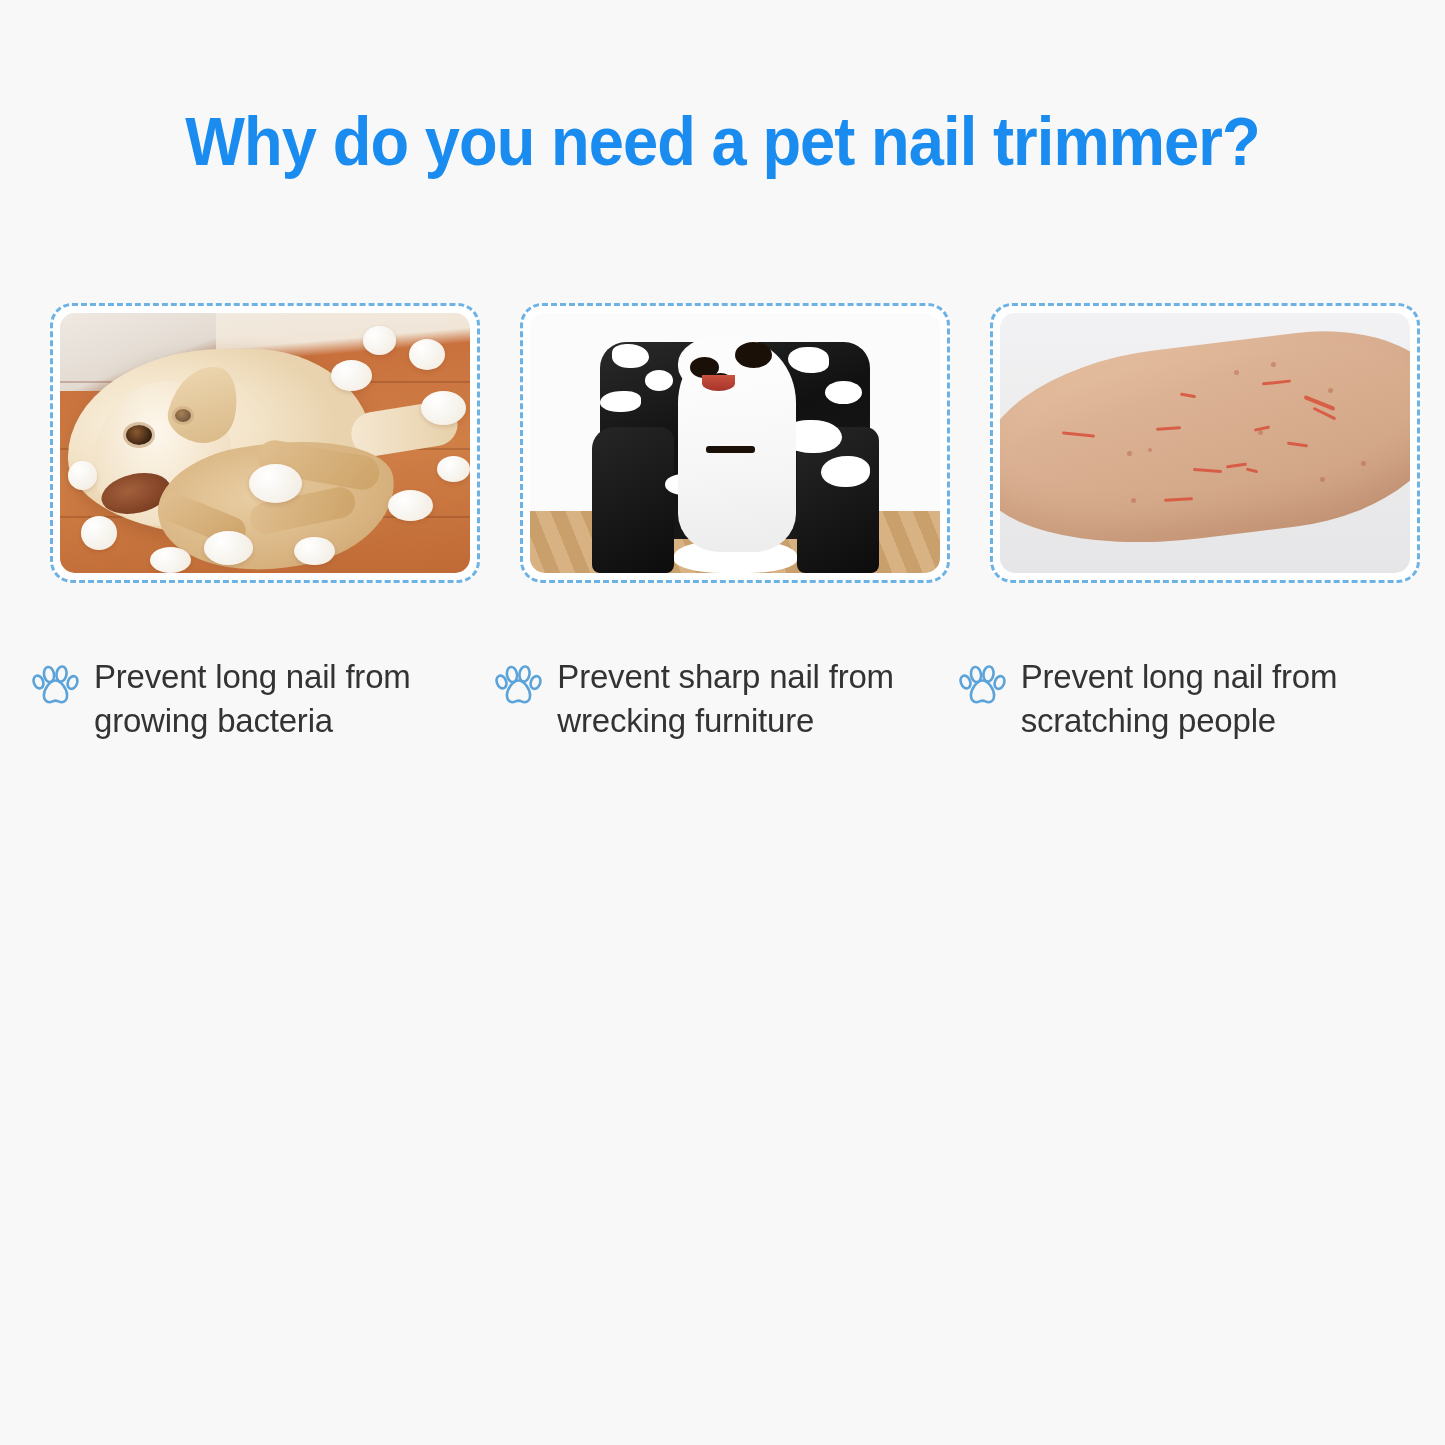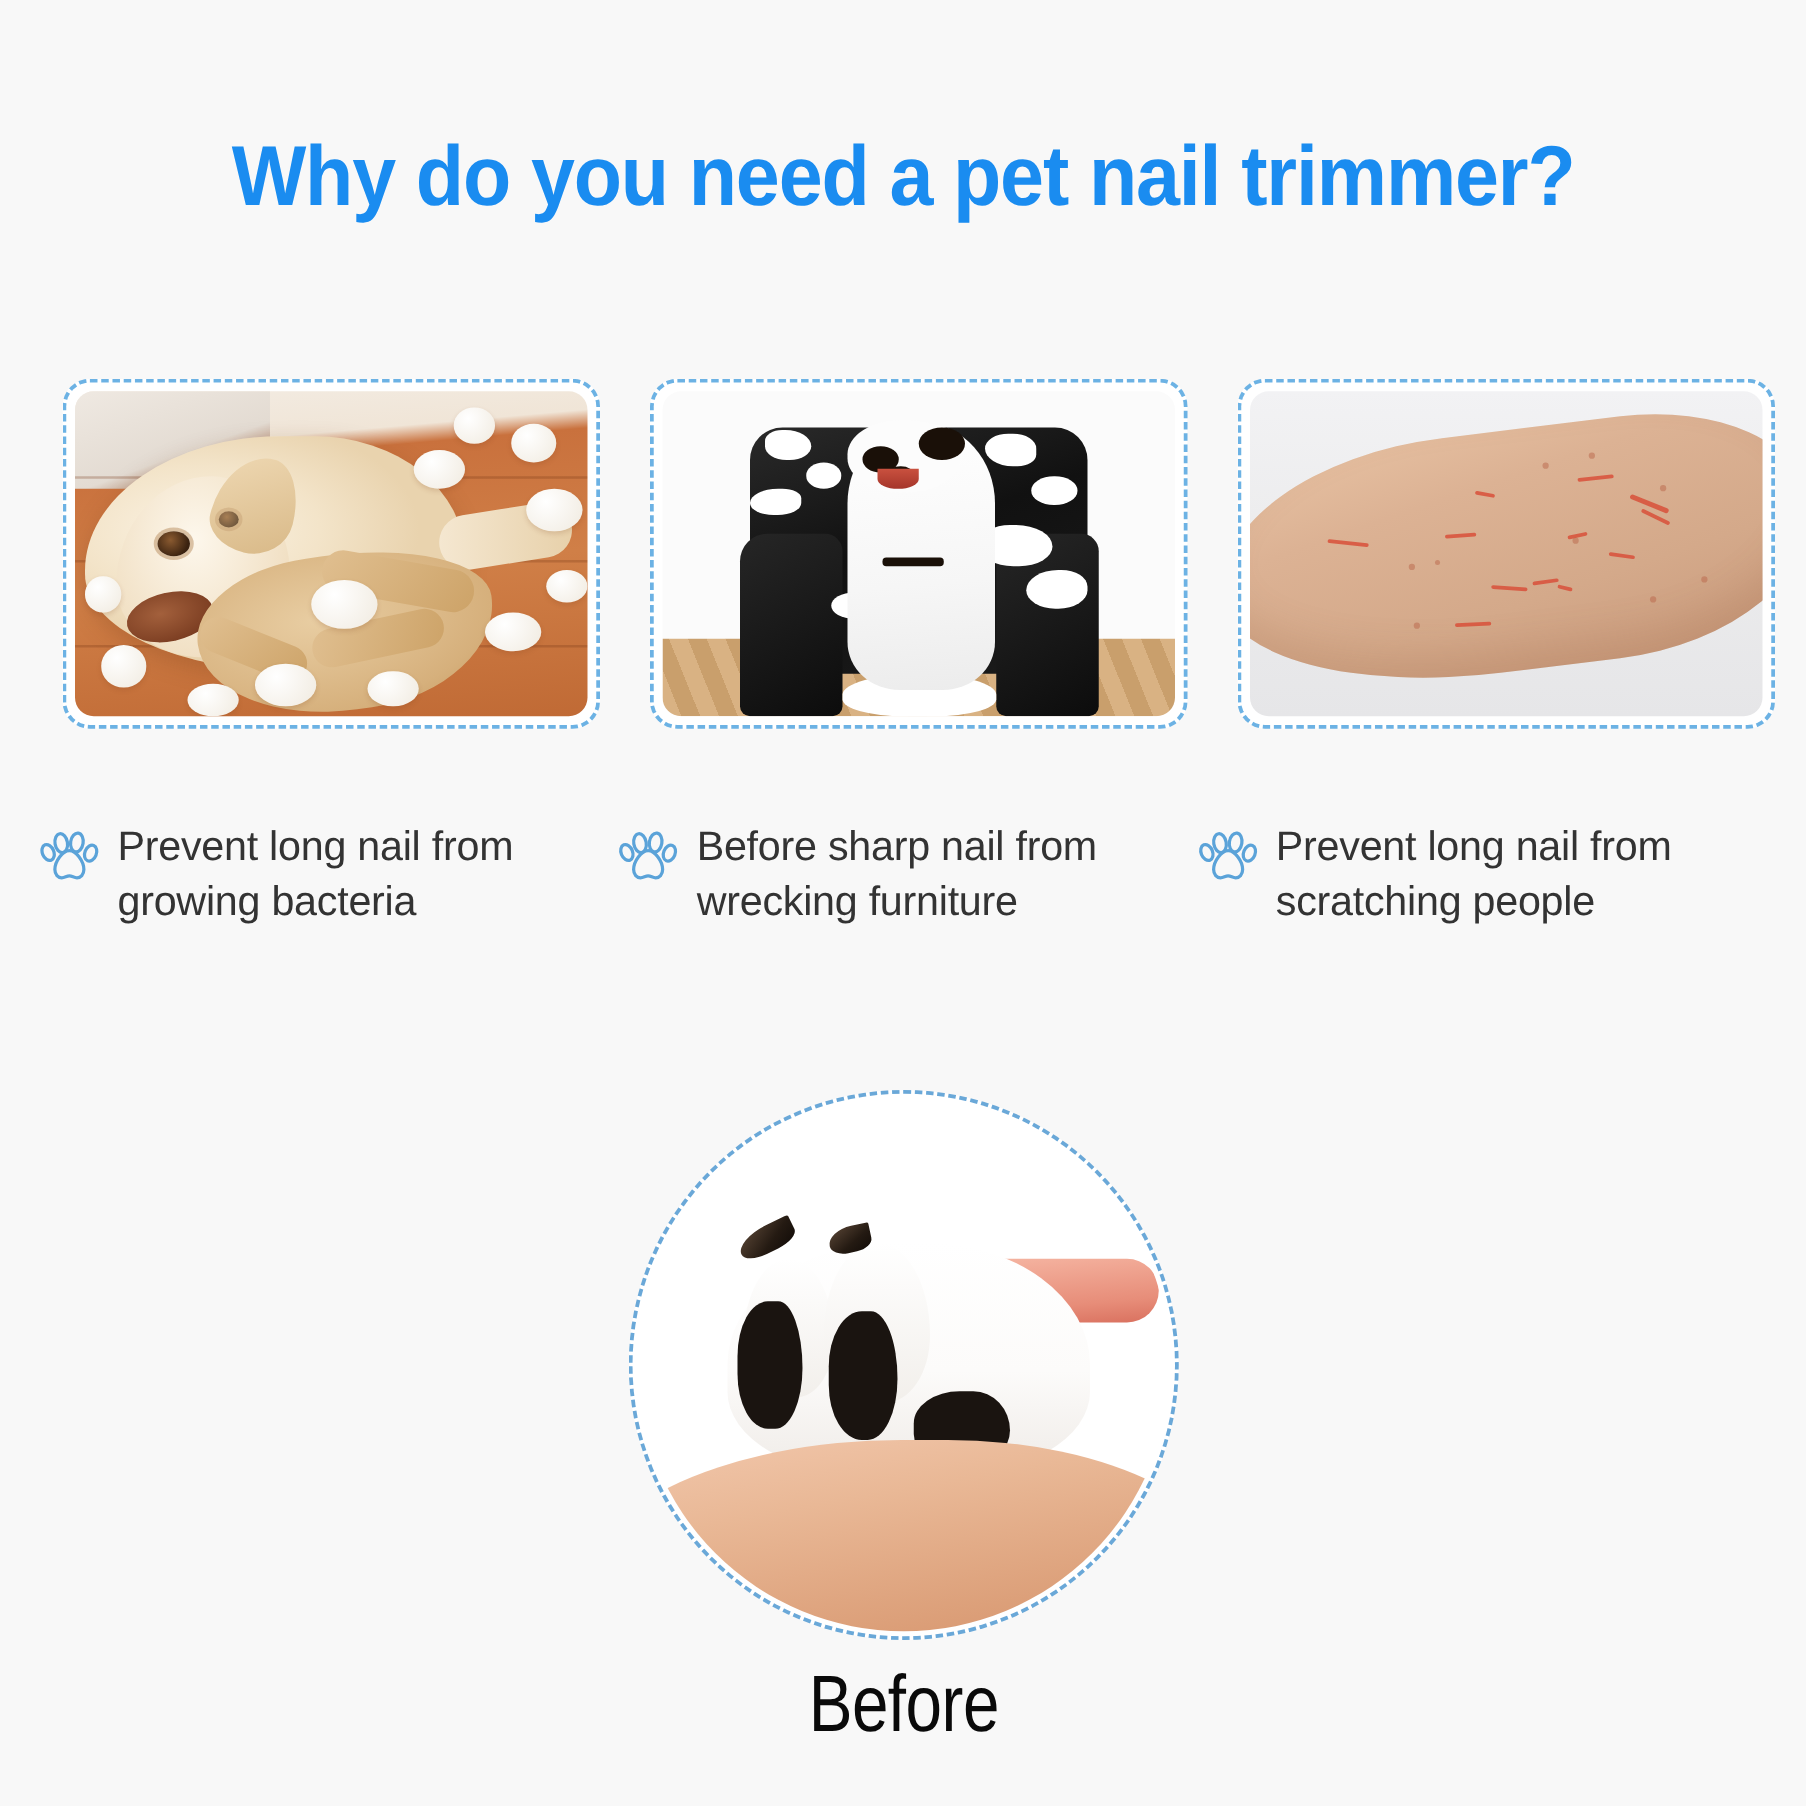--- a/index.html
+++ b/index.html
@@ -379,54 +379,35 @@
   <div class="caption">
     <span class="paw-icon">
       <svg width="48" height="44" viewBox="0 0 48 44" fill="none" stroke="#5ba3d9" stroke-width="2.6">
         <ellipse cx="6.5" cy="19" rx="4.6" ry="6.6" transform="rotate(-22 6.5 19)"></ellipse>
         <ellipse cx="17" cy="11.5" rx="5" ry="7.6" transform="rotate(-9 17 11.5)"></ellipse>
         <ellipse cx="29.5" cy="11" rx="5" ry="7.6" transform="rotate(9 29.5 11)"></ellipse>
         <ellipse cx="40.5" cy="19.5" rx="4.6" ry="6.6" transform="rotate(22 40.5 19.5)"></ellipse>
         <path d="M23.5 17.5c5.4 0 11.6 8.4 11.6 15.1 0 4.1-2.6 6.6-5.5 6.6-2.4 0-3.9-1.6-6.1-1.6s-3.7 1.6-6.1 1.6c-2.9 0-5.5-2.5-5.5-6.6 0-6.7 6.2-15.1 11.6-15.1z" stroke-linejoin="round"></path>
       </svg>
     </span>
-    <span class="ctext">Before sharp nail from
+    <span class="ctext">Prevent sharp nail from
 wrecking furniture</span>
   </div>
 
   <div class="caption">
     <span class="paw-icon">
       <svg width="48" height="44" viewBox="0 0 48 44" fill="none" stroke="#5ba3d9" stroke-width="2.6">
         <ellipse cx="6.5" cy="19" rx="4.6" ry="6.6" transform="rotate(-22 6.5 19)"></ellipse>
         <ellipse cx="17" cy="11.5" rx="5" ry="7.6" transform="rotate(-9 17 11.5)"></ellipse>
         <ellipse cx="29.5" cy="11" rx="5" ry="7.6" transform="rotate(9 29.5 11)"></ellipse>
         <ellipse cx="40.5" cy="19.5" rx="4.6" ry="6.6" transform="rotate(22 40.5 19.5)"></ellipse>
         <path d="M23.5 17.5c5.4 0 11.6 8.4 11.6 15.1 0 4.1-2.6 6.6-5.5 6.6-2.4 0-3.9-1.6-6.1-1.6s-3.7 1.6-6.1 1.6c-2.9 0-5.5-2.5-5.5-6.6 0-6.7 6.2-15.1 11.6-15.1z" stroke-linejoin="round"></path>
       </svg>
     </span>
     <span class="ctext">Prevent long nail from
 scratching people</span>
   </div>
 </div>
 
 <div class="ba-row">
 
-  <div class="ba-item">
-    <div class="circle">
-      <div class="inner">
-        <div class="finger" style="top:30%"></div>
-        <div class="pawphoto" style="top:27%;height:44%"></div>
-        <div class="toe" style="left:20%;top:30%;width:17%;height:26%"></div>
-        <div class="toe" style="left:35%;top:27%;width:20%;height:30%"></div>
-        <div class="shadowpad" style="left:19%;top:38%;width:12%;height:24%"></div>
-        <div class="shadowpad" style="left:36%;top:40%;width:13%;height:24%"></div>
-        <div class="shadowpad" style="left:52%;top:55%;width:18%;height:14%"></div>
-        <div class="nail" style="left:19%;top:24%;width:11%;height:5%;border-radius:60% 6% 40% 40%;transform:rotate(-26deg)"></div>
-        <div class="nail" style="left:36%;top:24%;width:8%;height:5%;border-radius:60% 6% 40% 40%;transform:rotate(-12deg)"></div>
-        <div class="hand">
-            <div class="crease"></div>
-          </div>
-      </div>
-    </div>
-    <div class="ba-label">Before</div>
-  </div>
 
 </div>
 
 </body></html>

